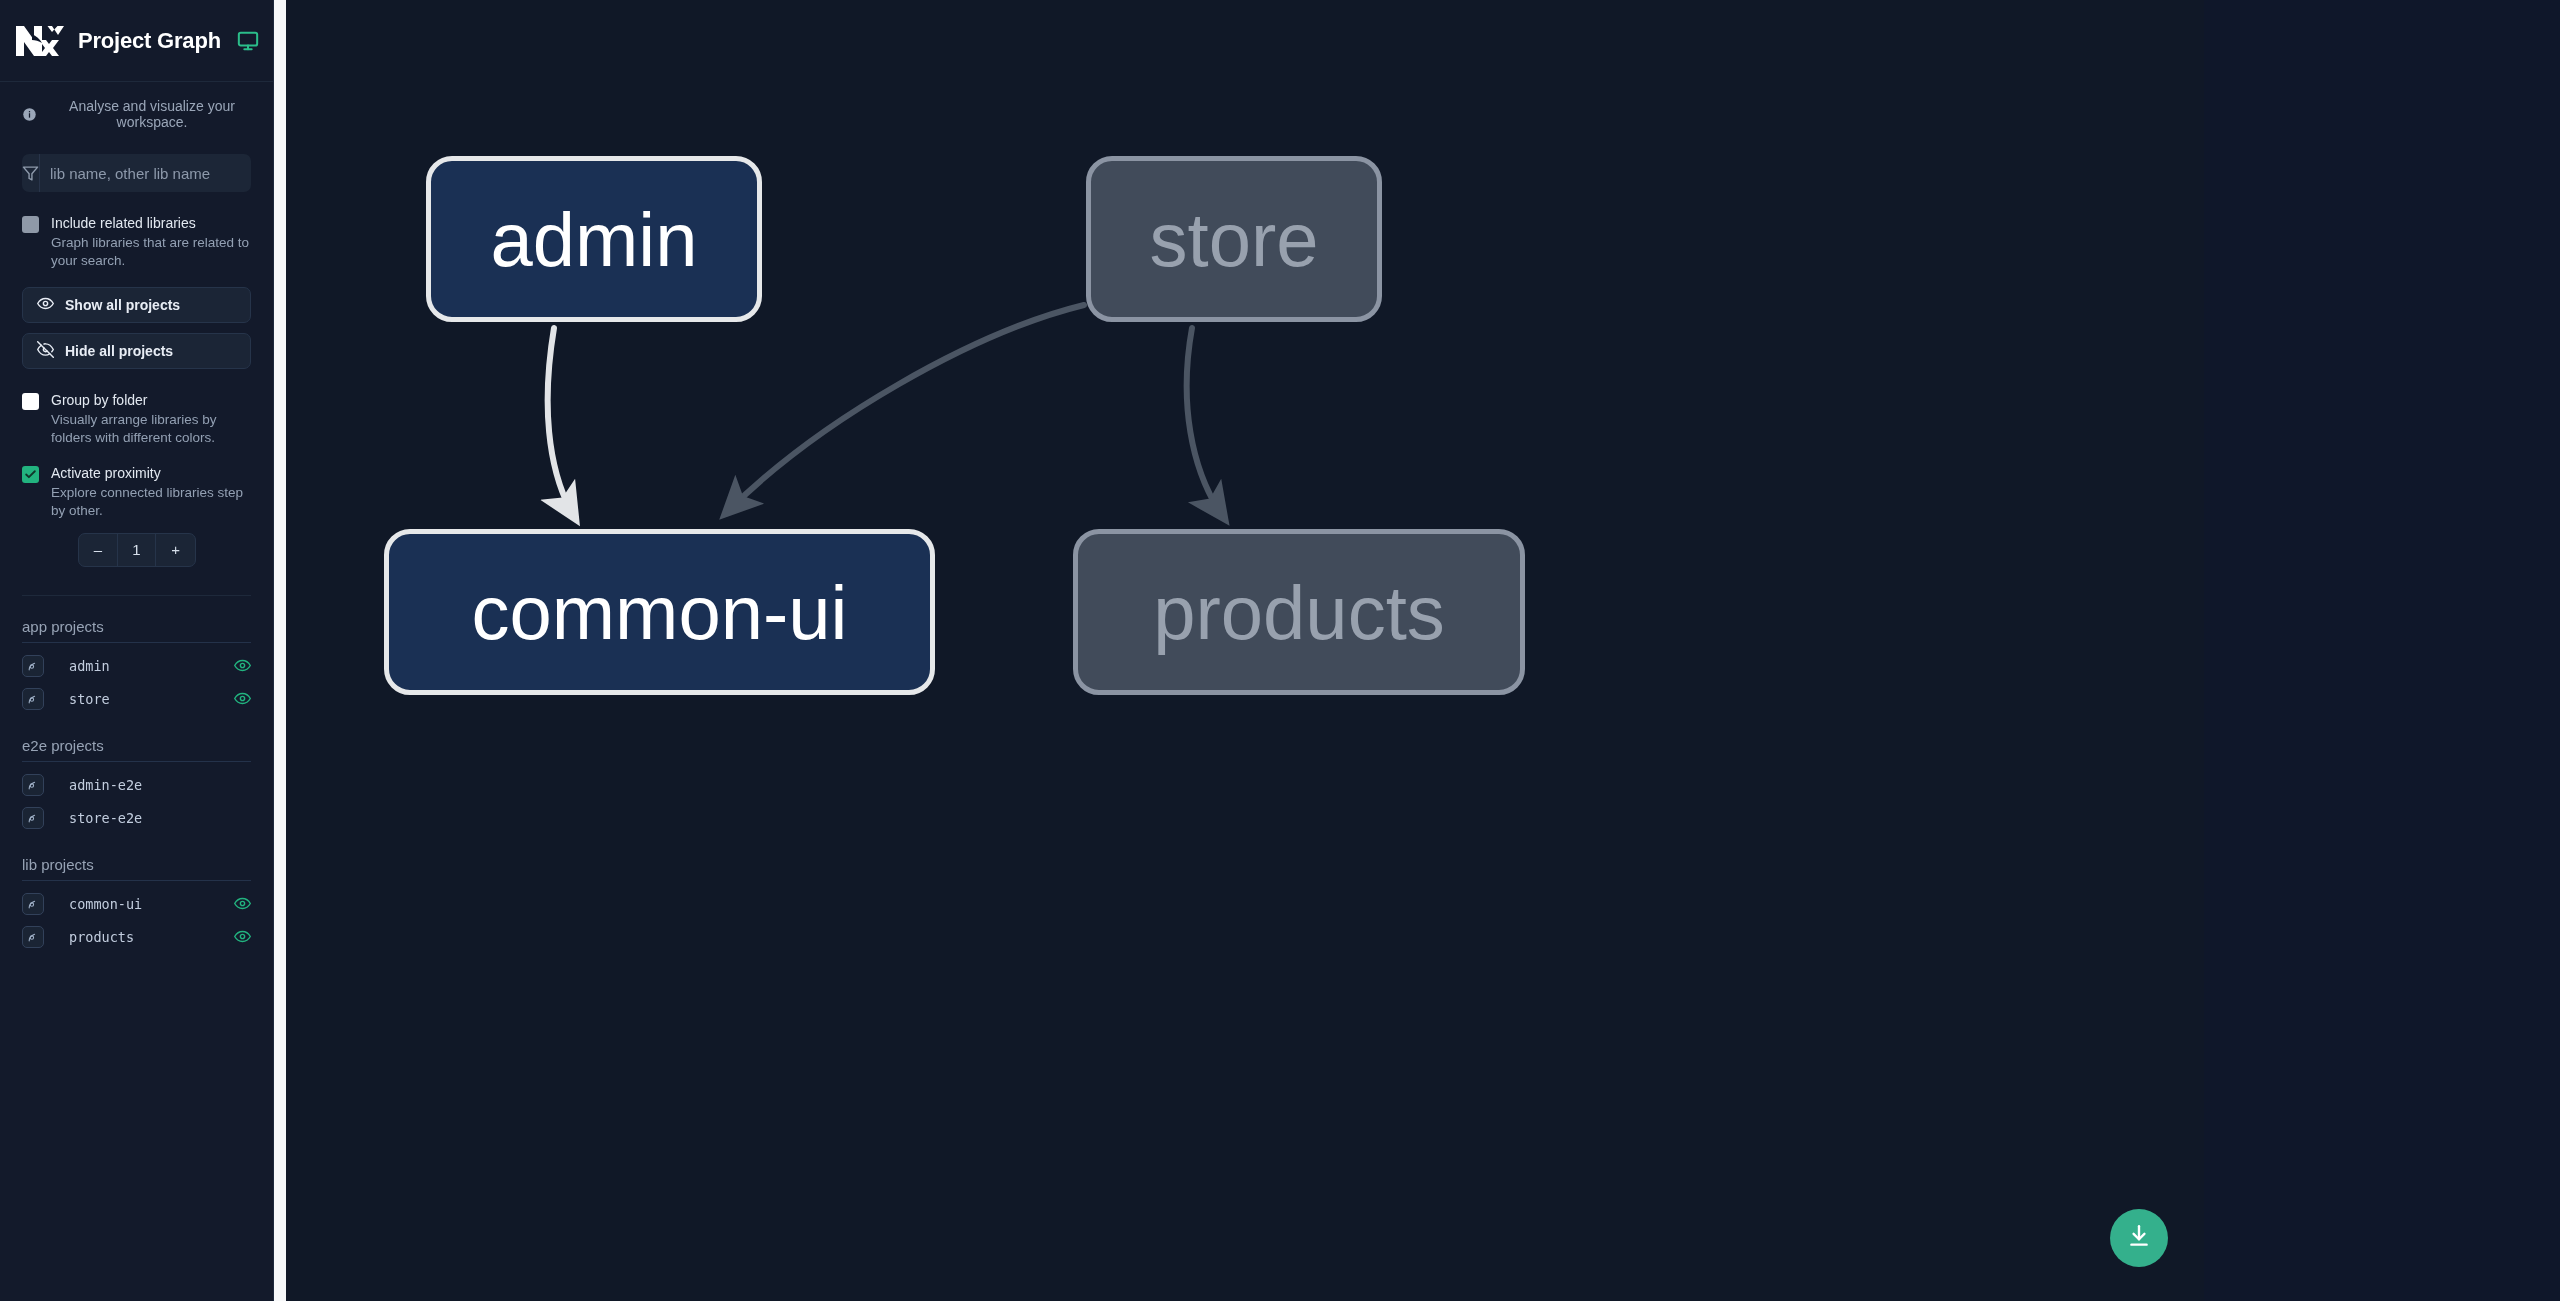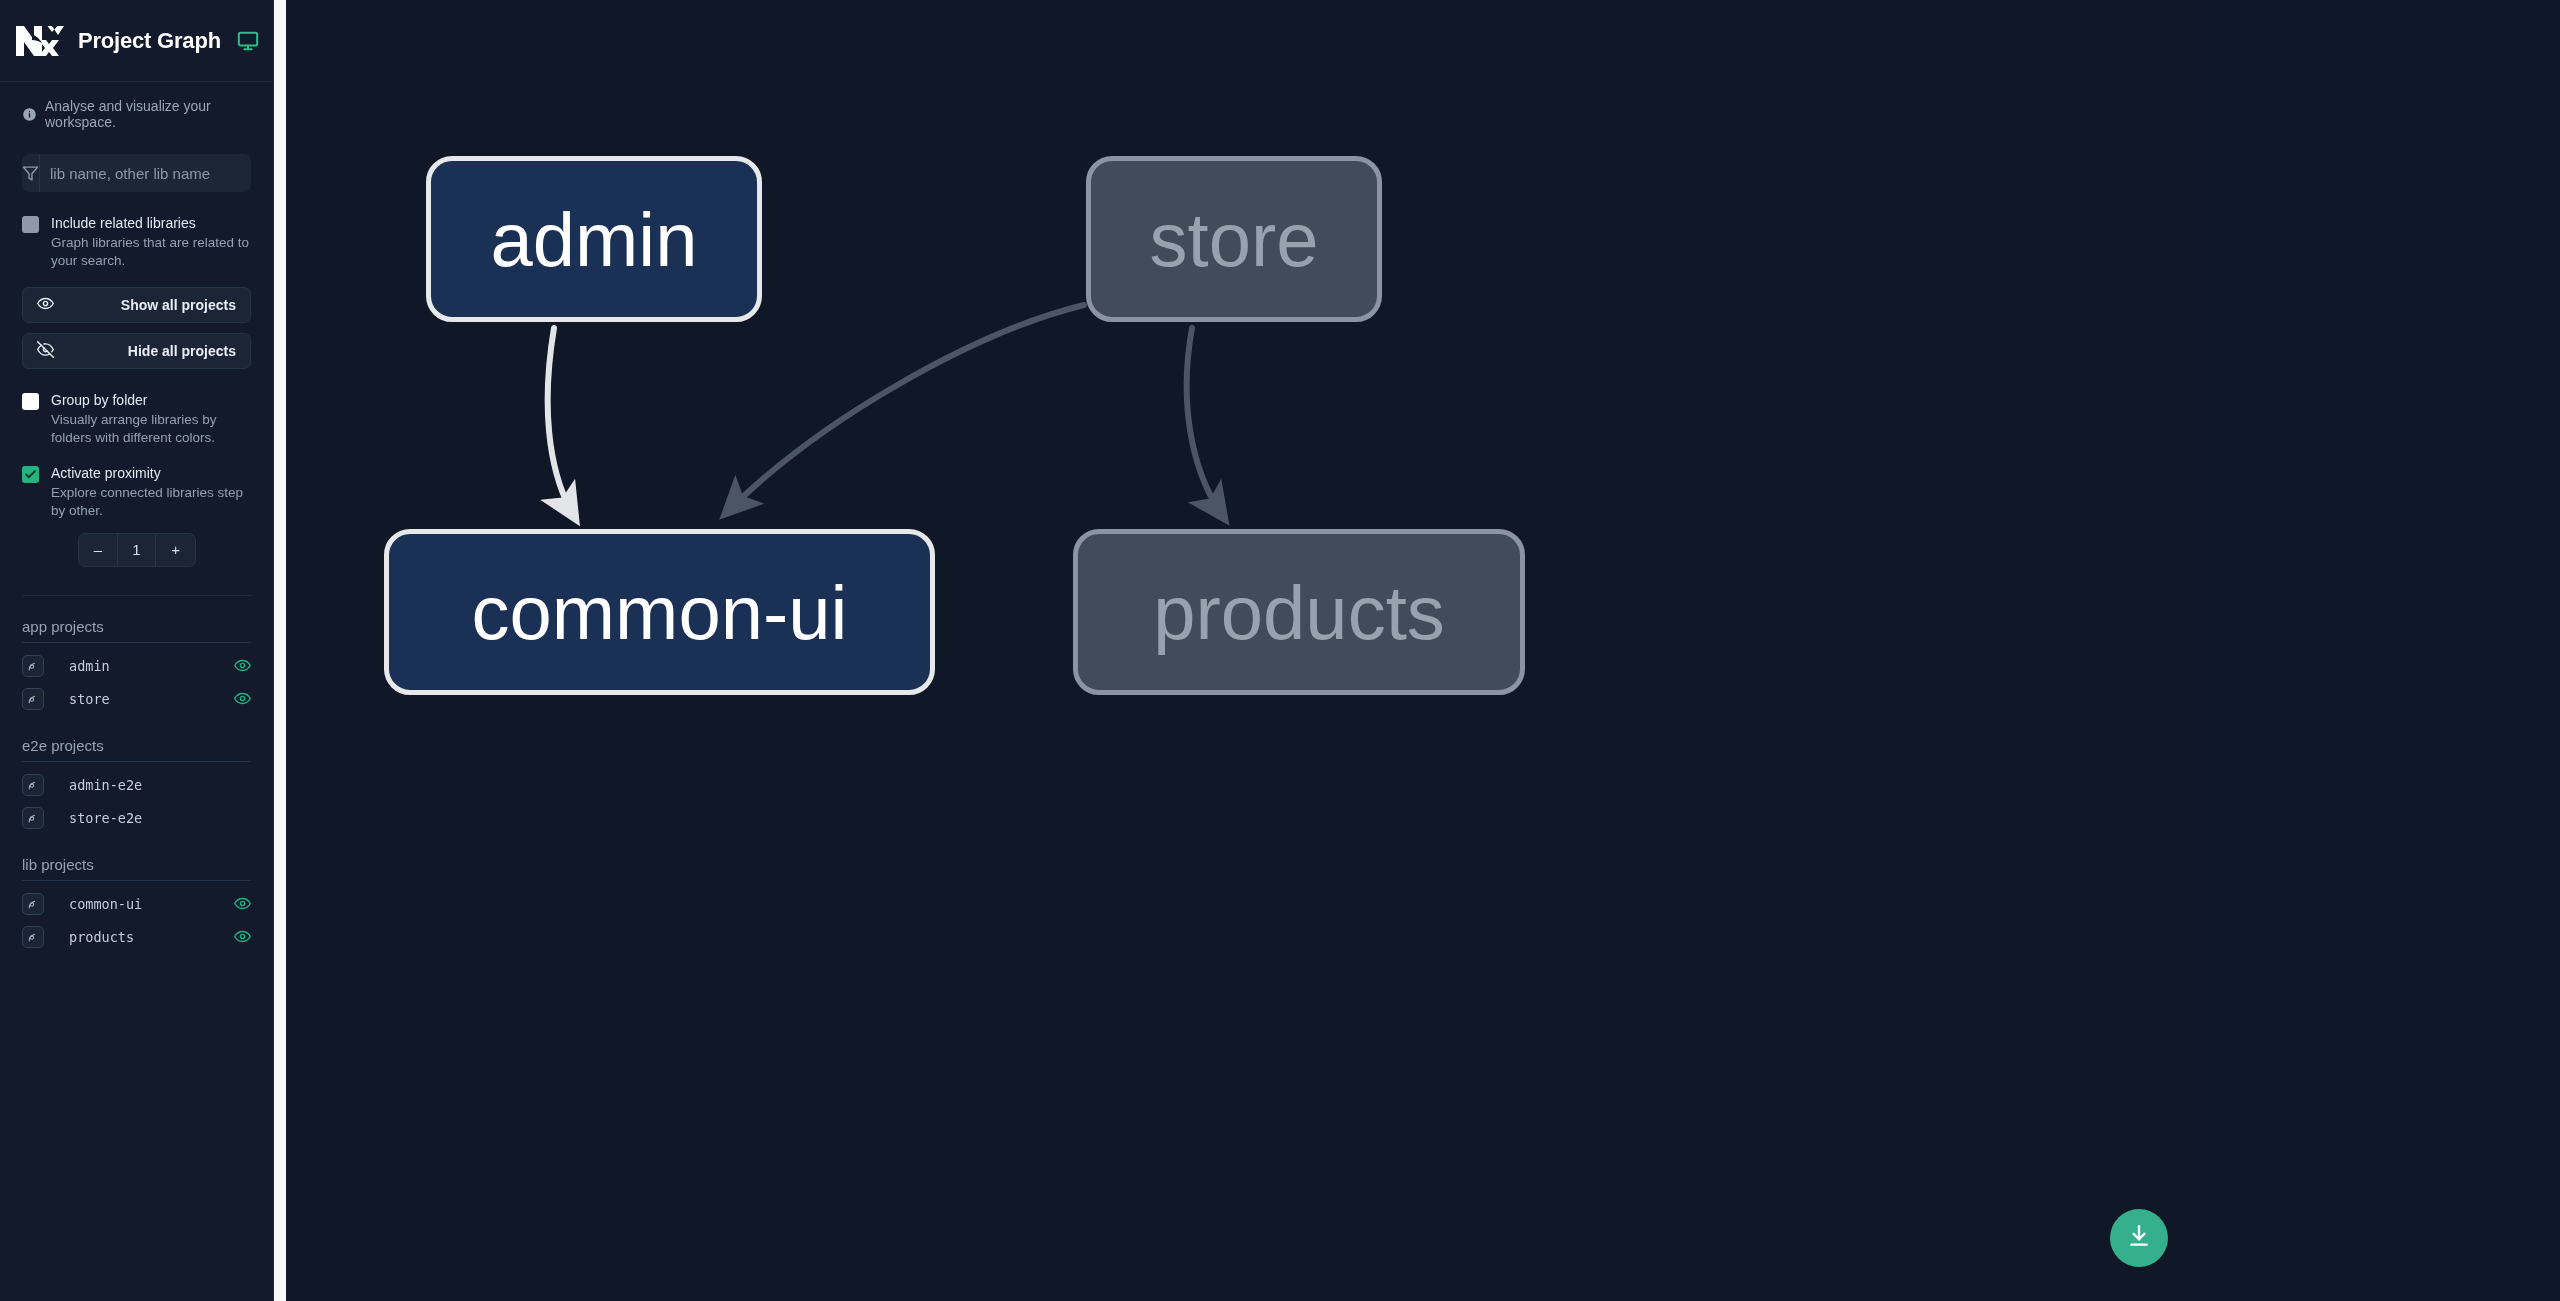--- a/index.html
+++ b/index.html
@@ -31,21 +31,21 @@
   .sb-title {
     color: #ffffff; font-size: 22px; font-weight: 700;
     letter-spacing: -0.2px;
     white-space: nowrap;
   }
   .monitor-icon { width: 22px; height: 22px; flex: 0 0 22px; margin-left: 2px; }
 
   .sb-tagline {
     display: flex; align-items: center; gap: 8px;
     padding: 16px 14px 14px 22px;
-    color: #9aa6b8; font-size: 14px;
+    color: #9aa6b8; font-size: 14px; text-align: center;
   }
   .info-icon { width: 15px; height: 15px; flex: 0 0 15px; }
 
   .sb-body { padding: 10px 22px 0 22px; }
 
   .search-row {
     display: flex; align-items: center;
     height: 38px;
     background: #1c2637;
     border-radius: 7px;
@@ -94,21 +94,20 @@
     width: 100%; height: 36px;
     background: #1b2536;
     border: 1px solid #2a3purchase;
     border: 1px solid #273purchase;
     border: 1px solid #26344a;
     border-radius: 7px;
     padding: 0 14px;
     margin-bottom: 10px;
     color: #e8edf5; font-size: 14px; font-weight: 700;
     cursor: pointer;
-    justify-content: space-between;
   }
   .btn svg { width: 17px; height: 17px; flex: 0 0 17px; }
 
   .stepper {
     display: flex;
     width: 118px;
     margin: 14px 0 0 56px;
     border: 1px solid #2a3purchase;
     border: 1px solid #26344a;
     border-radius: 7px;

